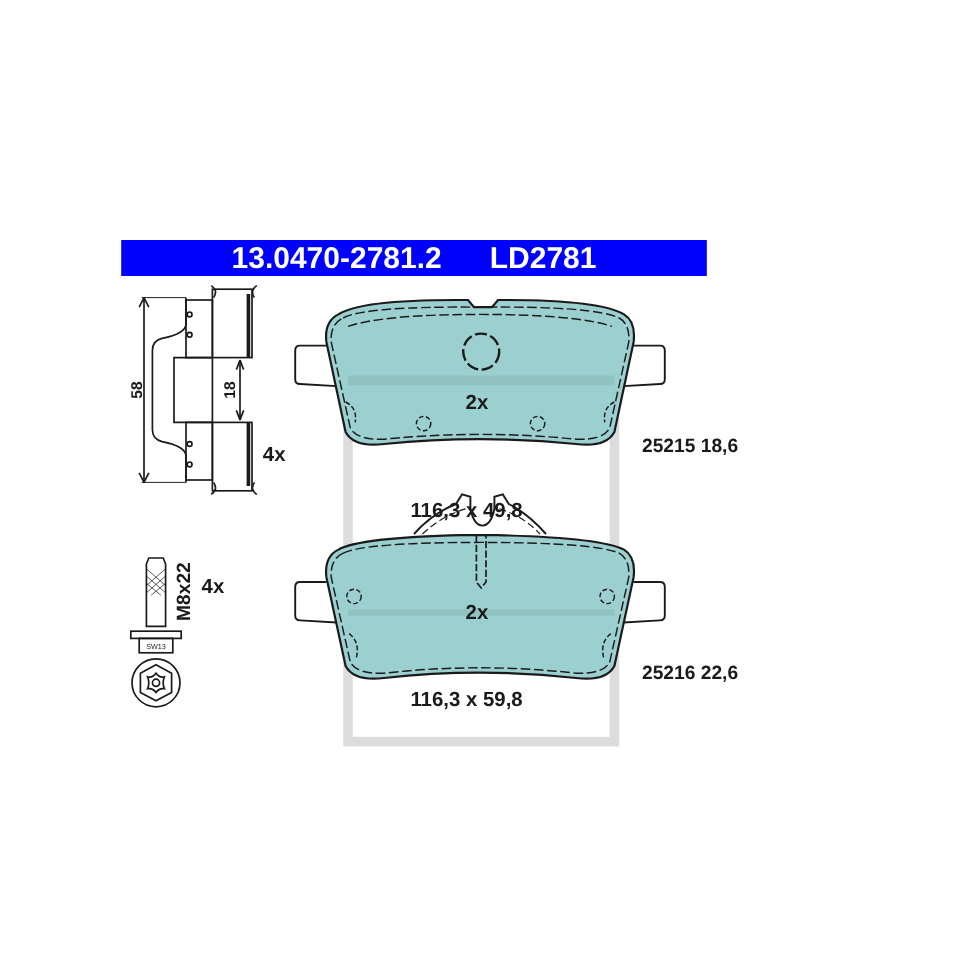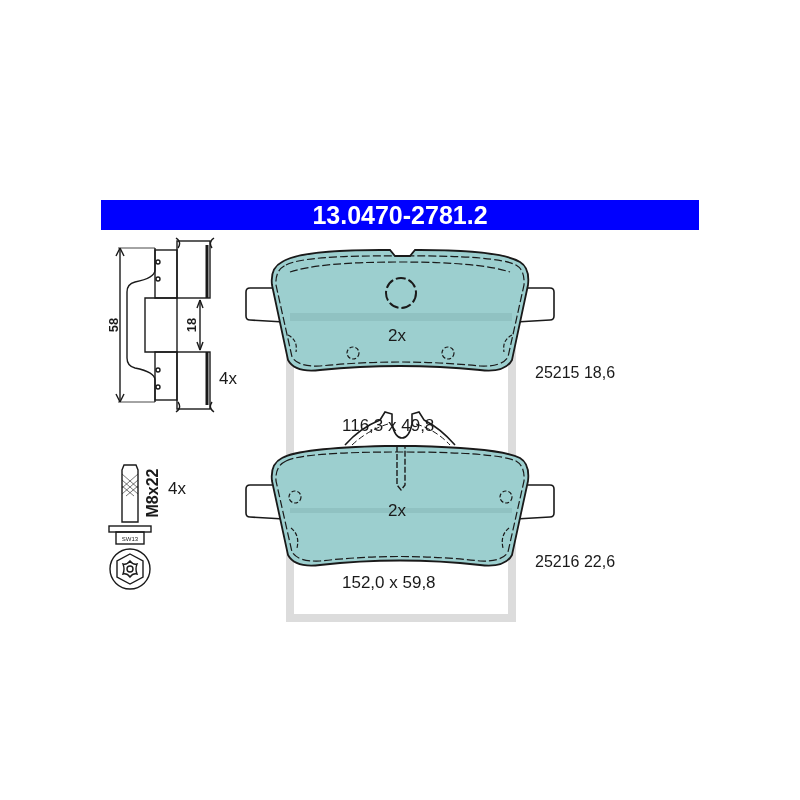--- a/index.html
+++ b/index.html
@@ -1,30 +1,31 @@
 <!DOCTYPE html>
 <html><head>
   <meta charset="utf-8">
   <style>
     html, body { margin: 0; padding: 0; background: #ffffff; }
     body { width: 800px; height: 800px; position: relative; overflow: hidden; font-family: "Liberation Sans", sans-serif; }
     .header-bar {
-      position: absolute; left: 101px; top: 200px; width: 598px; height: 30px;
+      position: absolute; left: 101px; top: 200px; width: 488px; height: 30px;
       background: #0000ff; color: #ffffff; display: flex; justify-content: center; align-items: center;
       font-weight: bold; font-size: 25px; letter-spacing: 0px;
     }
     .header-bar span { margin: 0 20px; }
-    .label { position: absolute; font-weight: normal; color: #1a1a1a; font-size: 17px; white-space: nowrap; }
+    .label { position: absolute; font-weight: bold; color: #1a1a1a; font-size: 17px; white-space: nowrap; }
     svg.drawing { position: absolute; left: 0; top: 0; }
   </style>
 </head>
 <body>
 
 <div class="header-bar">
   <span>13.0470-2781.2</span>
+  <span>LD2781</span>
 </div>
 
 <svg class="drawing" width="800" height="800" viewBox="0 0 800 800">
 
   <g fill="none" stroke="#dcdcdc" stroke-width="8">
     <rect x="290" y="318" width="222" height="300"></rect>
     <line x1="290" y1="318" x2="512" y2="318" stroke-width="10"></line>
     <text x="400" y="498" text-anchor="middle" font-family="Liberation Serif, serif" font-style="italic" font-weight="bold" font-size="70" fill="none" stroke="#c8d8d8" stroke-width="3">Ate</text>
   </g>
 
@@ -115,14 +116,14 @@
 </svg>
 
 <div class="label" style="left:219px; top:369px;">4x</div>
 <div class="label" style="left:168px; top:479px;">4x</div>
 
 <div class="label" style="left:388px; top:326px;">2x</div>
 <div class="label" style="left:342px; top:380px;margin-top:36px;">116,3 x 49,8</div>
 <div class="label" style="left:535px; top:364px; font-size:16px;">25215 18,6</div>
 
 <div class="label" style="left:388px; top:501px;">2x</div>
-<div class="label" style="left:342px; top:573px;">152,0 x 59,8</div>
+<div class="label" style="left:342px; top:573px;">116,3 x 59,8</div>
 <div class="label" style="left:535px; top:553px; font-size:16px;">25216 22,6</div>
 
 </body></html>

